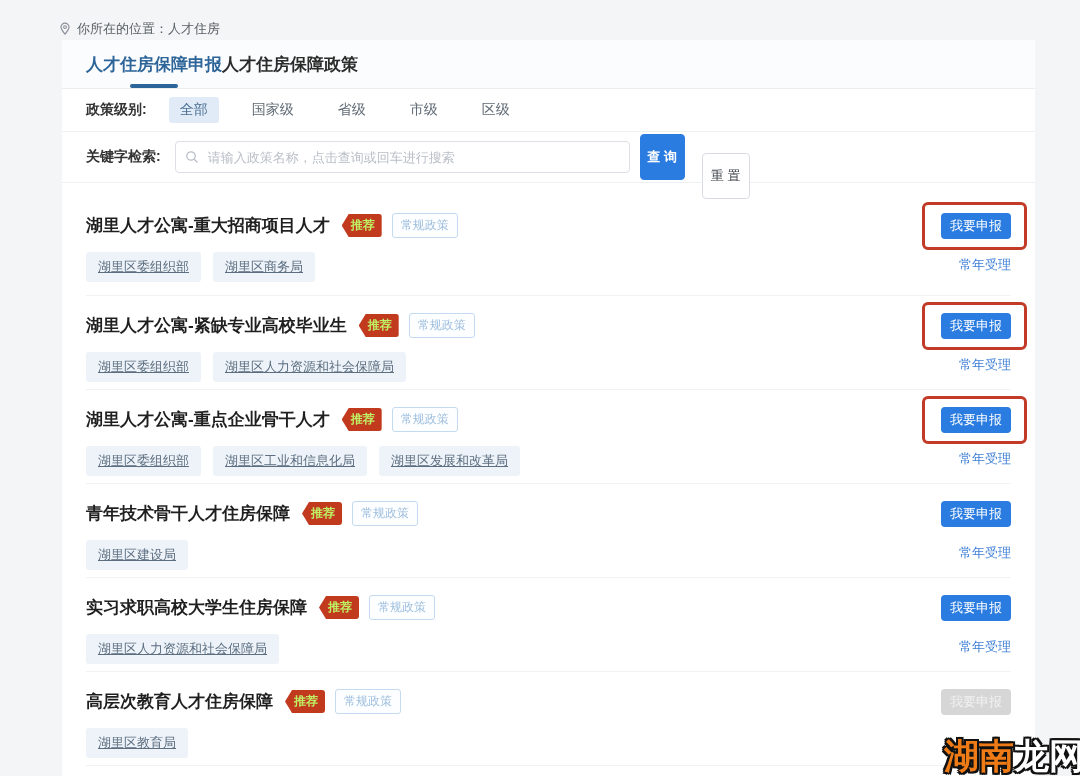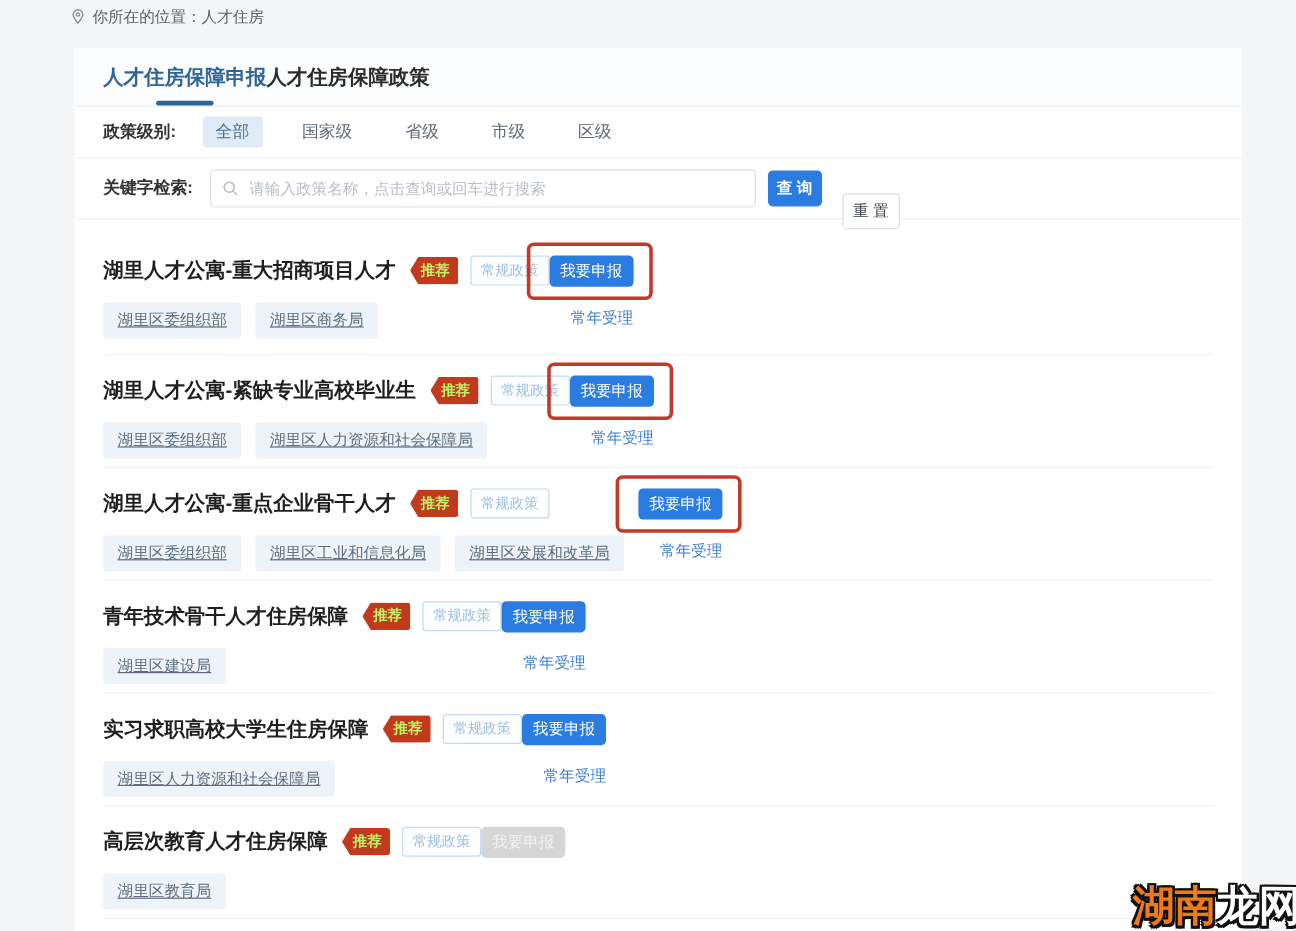--- a/index.html
+++ b/index.html
@@ -6,21 +6,21 @@
   html,body { width:1080px; height:776px; overflow:hidden; }
   body {
     background:#f4f5f7;
     font-family:"Liberation Sans", sans-serif;
     position:relative;
     color:#333;
   }
 
   
   .breadcrumb {
-    position:absolute; top:5px; left:58px;
+    position:absolute; top:20px; left:58px;
     display:flex; align-items:center;
     font-size:13px; color:#596066;
   }
   .breadcrumb svg { margin-right:5px; display:block; }
 
   
   .card {
     position:absolute; left:62px; top:40px;
     width:973px; height:736px;
     background:#ffffff;
@@ -64,38 +64,38 @@
   .search-box { position:relative; margin-left:14px; }
   .search-box input {
     width:455px; height:32px;
     border:1px solid #dcdfe6; border-radius:4px;
     padding:0 10px 0 32px; font-size:13px; color:#333; outline:none;
     font-family:"Liberation Sans", sans-serif;
   }
   .search-box input::placeholder { color:#b9bec7; }
   .search-box svg { position:absolute; left:10px; top:9px; }
   .btn {
-    height:30px; border-radius:4px; font-size:13px; cursor:pointer;
+    height:46px; border-radius:4px; font-size:13px; cursor:pointer;
     font-family:"Liberation Sans", sans-serif;
   }
   .btn-query {
     margin-left:10px; width:45px;
     background:#2b7ce0; color:#fff; border:1px solid #2b7ce0; font-weight:bold;
   }
   .btn-reset {
     margin-left:17px; width:48px;
     background:#fff; color:#3c4248; border:1px solid #d8dce2;margin-top:37px;
   }
 
   
   .policy-list { padding:0 24px; }
   .policy-item {
     height:94px; padding-top:17px;
     border-bottom:1px solid #f0f3f6;
-    display:flex; 
+    display:flex; justify-content:space-between;
   }
   .policy-item.first { height:113px; padding-top:30px; }
   .title-row { display:flex; align-items:center; }
   .policy-title { font-size:17px; font-weight:bold; color:#1f1f1f; cursor:pointer; }
   .badge {
     margin-left:12px; background:#c23a1e; color:#bef264;
     font-size:12px; font-weight:bold; padding:3px 7px 3px 9px;
     border-radius:3px;
     clip-path:polygon(7px 0, 100% 0, 100% 100%, 7px 100%, 0 50%);
   }

